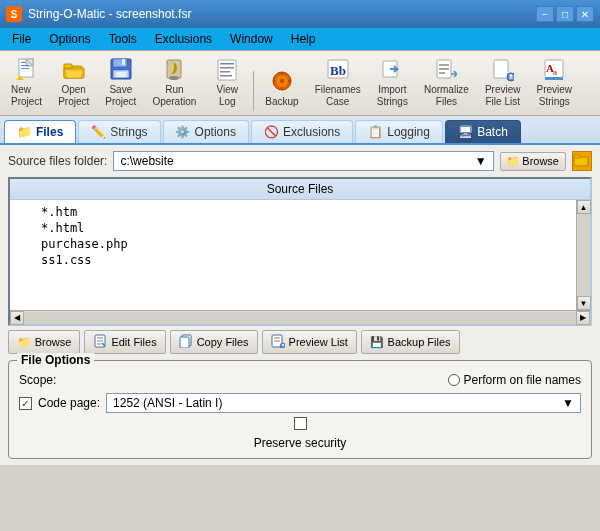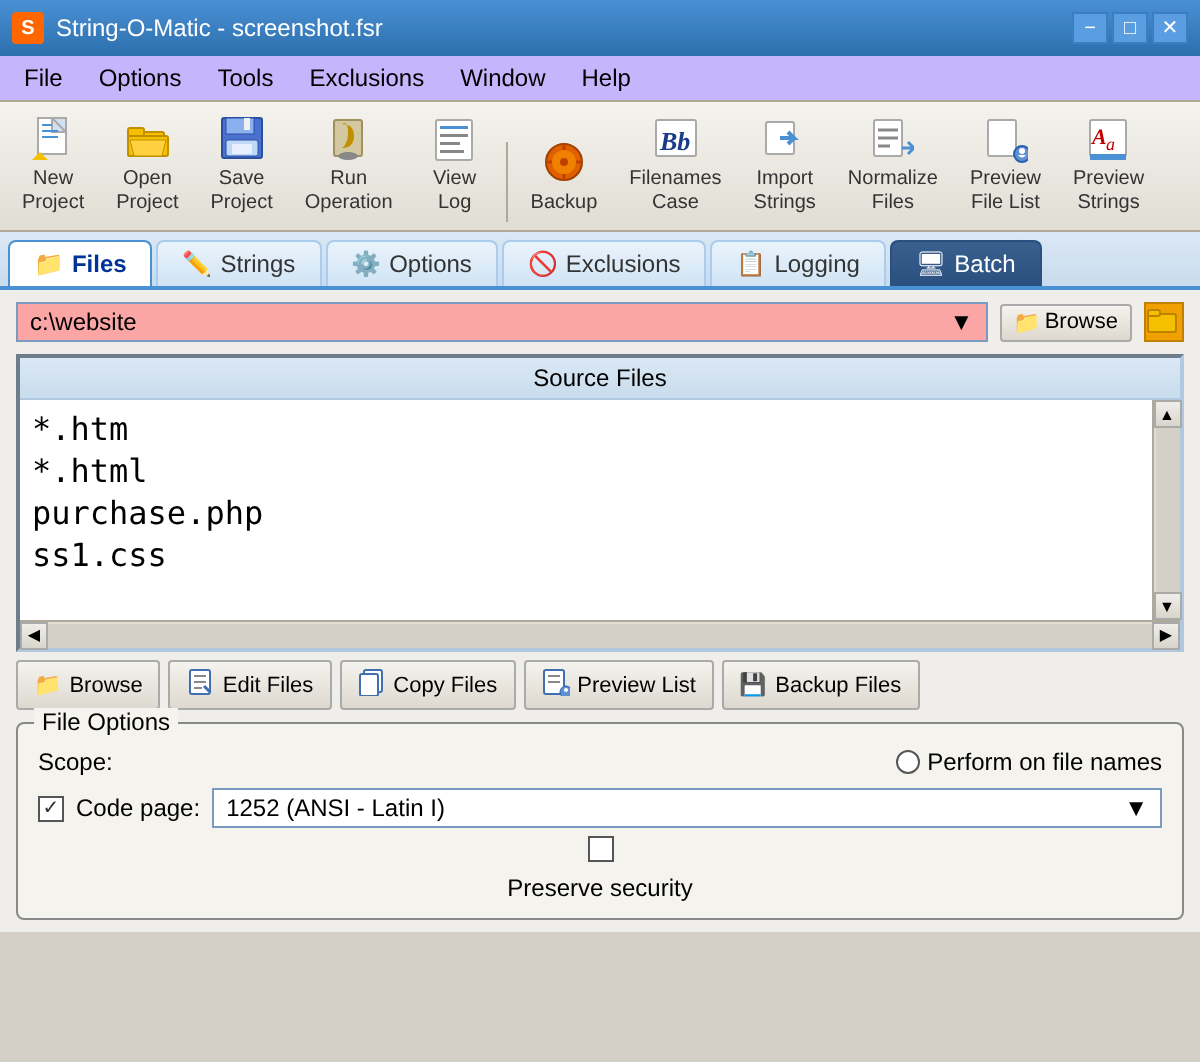--- a/index.html
+++ b/index.html
@@ -42,21 +42,21 @@
       background: #5a9de0;
       border: 1px solid #3a7fc0;
       color: white;
       font-size: 10px;
       display: flex; align-items: center; justify-content: center;
       cursor: pointer;
     }
 
     
     .menu-bar {
-      background: #c4b5fd;
+      background: #0ea5e9;
       border-bottom: 1px solid #b0a898;
       display: flex;
       padding: 2px 4px;
       gap: 2px;
     }
     .menu-item {
       padding: 2px 8px;
       font-size: 12px;
       cursor: pointer;
       border-radius: 2px;
@@ -79,21 +79,21 @@
       cursor: pointer;
       border-radius: 2px;
       min-width: 44px;
       font-size: 10px;
       color: #333;
       border: 1px solid transparent;
     }
     .tool-icon {
       width: 24px; height: 24px;
       margin-bottom: 2px;
-      display: flex; align-items: center; justify-content: center; font-style: italic;
+      display: flex; align-items: center; justify-content: center;
     }
     .tool-sep {
       width: 1px;
       background: #b0a898;
       height: 40px;
       margin: 0 2px;
     }
 
     
     .tab-bar {
@@ -134,21 +134,21 @@
     .folder-row {
       display: flex;
       align-items: center;
       margin-bottom: 6px;
       gap: 6px;
     }
     .folder-label { font-size: 12px; color: #333; white-space: nowrap; }
     .folder-combo {
       flex: 1;
       border: 1px solid #7a9abf;
-      background: #fca5a5;
+      background: #ffffff;
       padding: 2px 6px;
       font-size: 12px;
       display: flex;
       align-items: center;
       justify-content: space-between;
       cursor: pointer;
     }
     .folder-browse {
       display: flex;
       align-items: center;
@@ -174,23 +174,24 @@
       font-size: 12px;
       border-bottom: 1px solid #b0c8e0;
     }
     .source-files-body {
       display: flex;
       height: 110px;
     }
     .source-files-list {
       flex: 1;
       padding: 4px 6px;
-      font-size: 16px;
+      font-size: 12px;
       overflow-y: auto;
       font-family: monospace;
+      margin-left: 25px;
     }
     .file-entry { padding: 1px 0; }
     .scrollbar-v {
       width: 14px;
       background: #e0ddd4;
       border-left: 1px solid #b0a898;
       display: flex; flex-direction: column;
       align-items: center;
     }
     .scroll-arrow {
@@ -242,21 +243,21 @@
       padding: 8px 10px;
       background: #f5f3ee;
       position: relative;
     }
     .group-legend {
       position: absolute;
       top: -8px; left: 8px;
       background: #f5f3ee;
       padding: 0 4px;
       font-size: 12px;
-      font-weight: normal;
+      font-weight: bold;
     }
     .scope-row {
       display: flex;
       align-items: center;
       gap: 6px;
       margin-bottom: 6px;
       margin-top: 4px;
     }
     .scope-label { font-size: 12px; }
     .radio-option {
@@ -336,21 +337,21 @@
       <svg width="22" height="24" viewBox="0 0 22 24">
         <rect x="3" y="1" width="14" height="18" fill="white" stroke="#aaa" stroke-width="1"></rect>
         <rect x="10" y="1" width="7" height="7" fill="#d0e0f0" stroke="#aaa" stroke-width="1"></rect>
         <path d="M10 1 L17 8" fill="none" stroke="#aaa" stroke-width="1"></path>
         <rect x="5" y="4" width="5" height="1" fill="#4a90d4"></rect>
         <rect x="5" y="7" width="8" height="1" fill="#4a90d4"></rect>
         <rect x="5" y="10" width="8" height="1" fill="#4a90d4"></rect>
         <polygon points="0,22 4,18 8,22" fill="#f5c000"></polygon>
       </svg>
     </div>
-    <span style="font-size:10px;text-align:center;line-height:1.2">New<br>Project</span>
+    <span style="font-size:10px;line-height:1.2">New<br>Project</span>
   </div>
 
   <div class="tool-btn">
     <div class="tool-icon">
       <svg width="22" height="24" viewBox="0 0 22 24">
         <rect x="1" y="8" width="18" height="12" rx="1" fill="#f5c000" stroke="#c09000" stroke-width="1"></rect>
         <rect x="1" y="10" width="20" height="10" rx="1" fill="#f5c000" stroke="#c09000" stroke-width="1"></rect>
         <rect x="1" y="6" width="8" height="4" rx="1" fill="#f5c000" stroke="#c09000" stroke-width="1"></rect>
         <polygon points="4,20 18,20 20,12 2,12" fill="#ffd040" stroke="#c09000" stroke-width="0.5"></polygon>
       </svg>
@@ -494,20 +495,21 @@
   </div>
   <div class="tab" style="background:linear-gradient(to bottom,#3a6090,#2a5080);color:white;border-color:#2a5080;">
     <span style="font-size:12px;">🖥</span>
     <span>Batch</span>
   </div>
 </div>
 
 <div class="content">
 
   <div class="folder-row">
+    <span class="folder-label">Source files folder:</span>
     <div class="folder-combo">
       <span>c:\website</span>
       <span>▼</span>
     </div>
     <div class="folder-browse">
       <span style="color:#f0a000;">📁</span>
       <span>Browse</span>
     </div>
     <div style="width:20px;height:20px;background:#f0a000;border:1px solid #c08000;cursor:pointer;">
       <svg width="18" height="18" viewBox="0 0 18 18">

